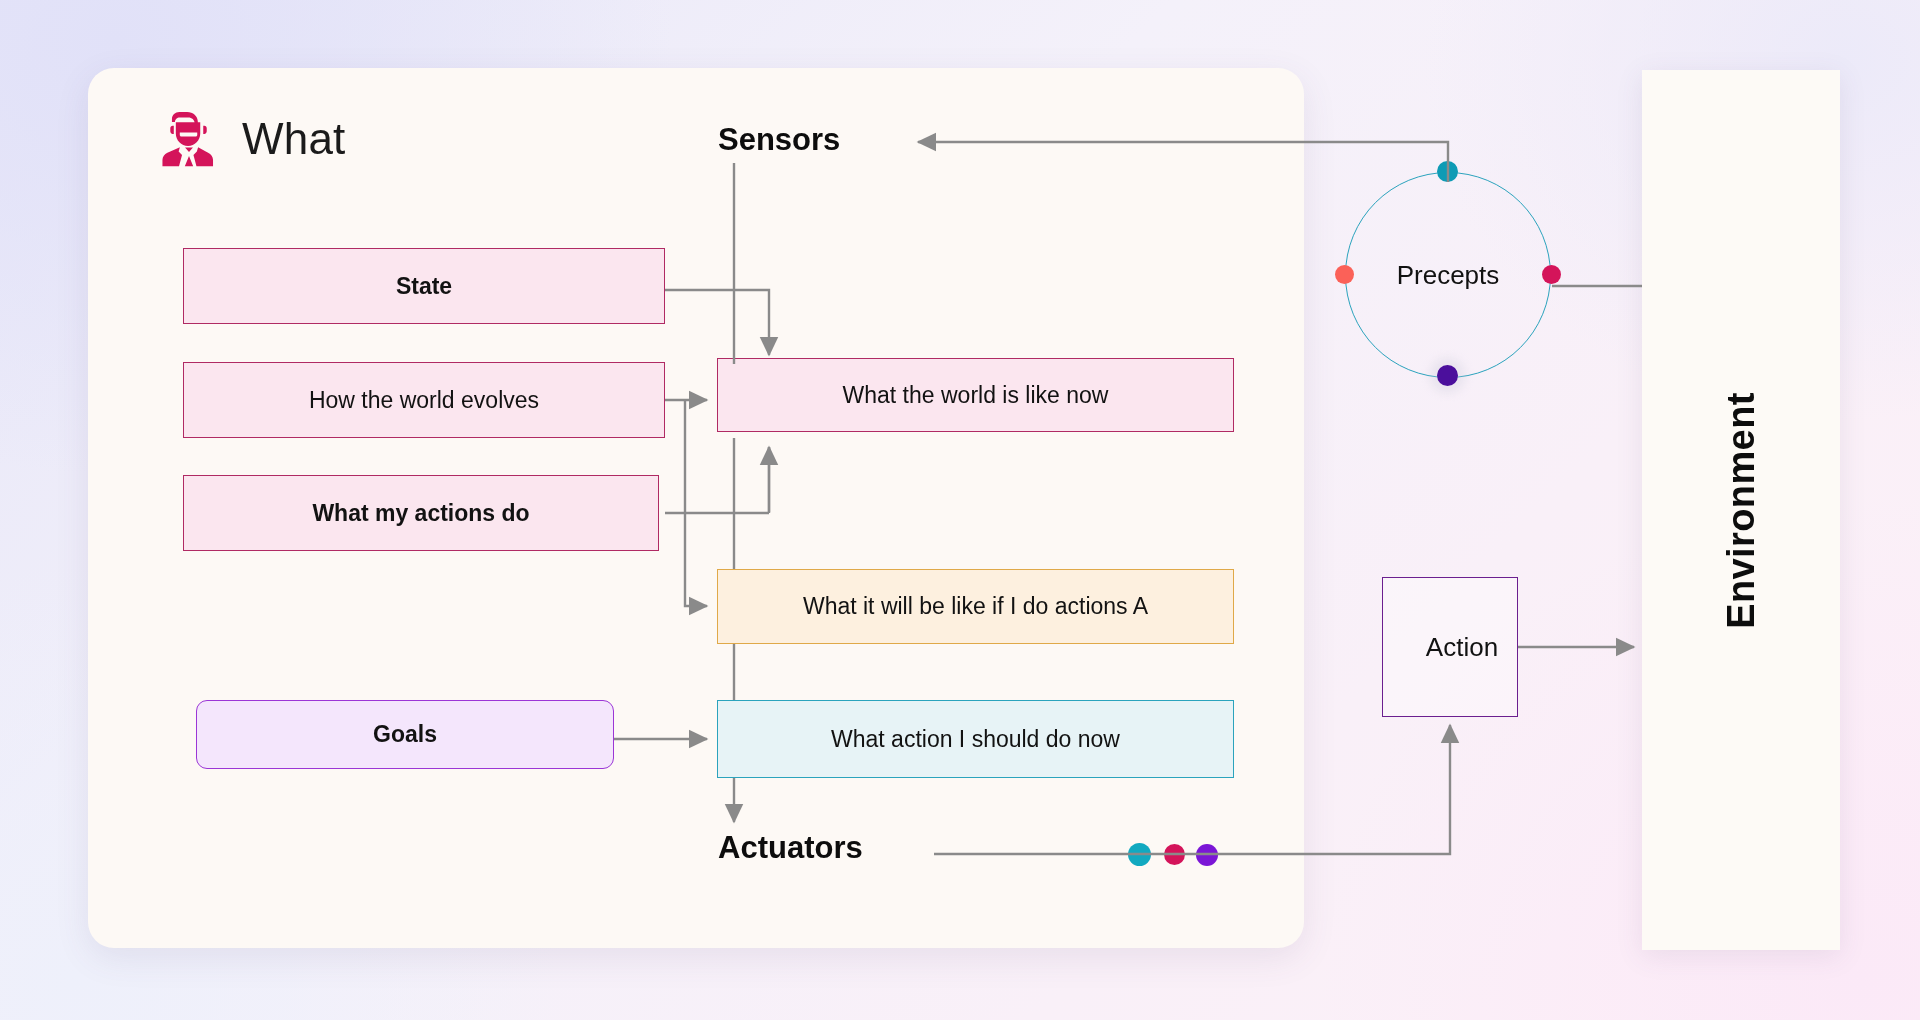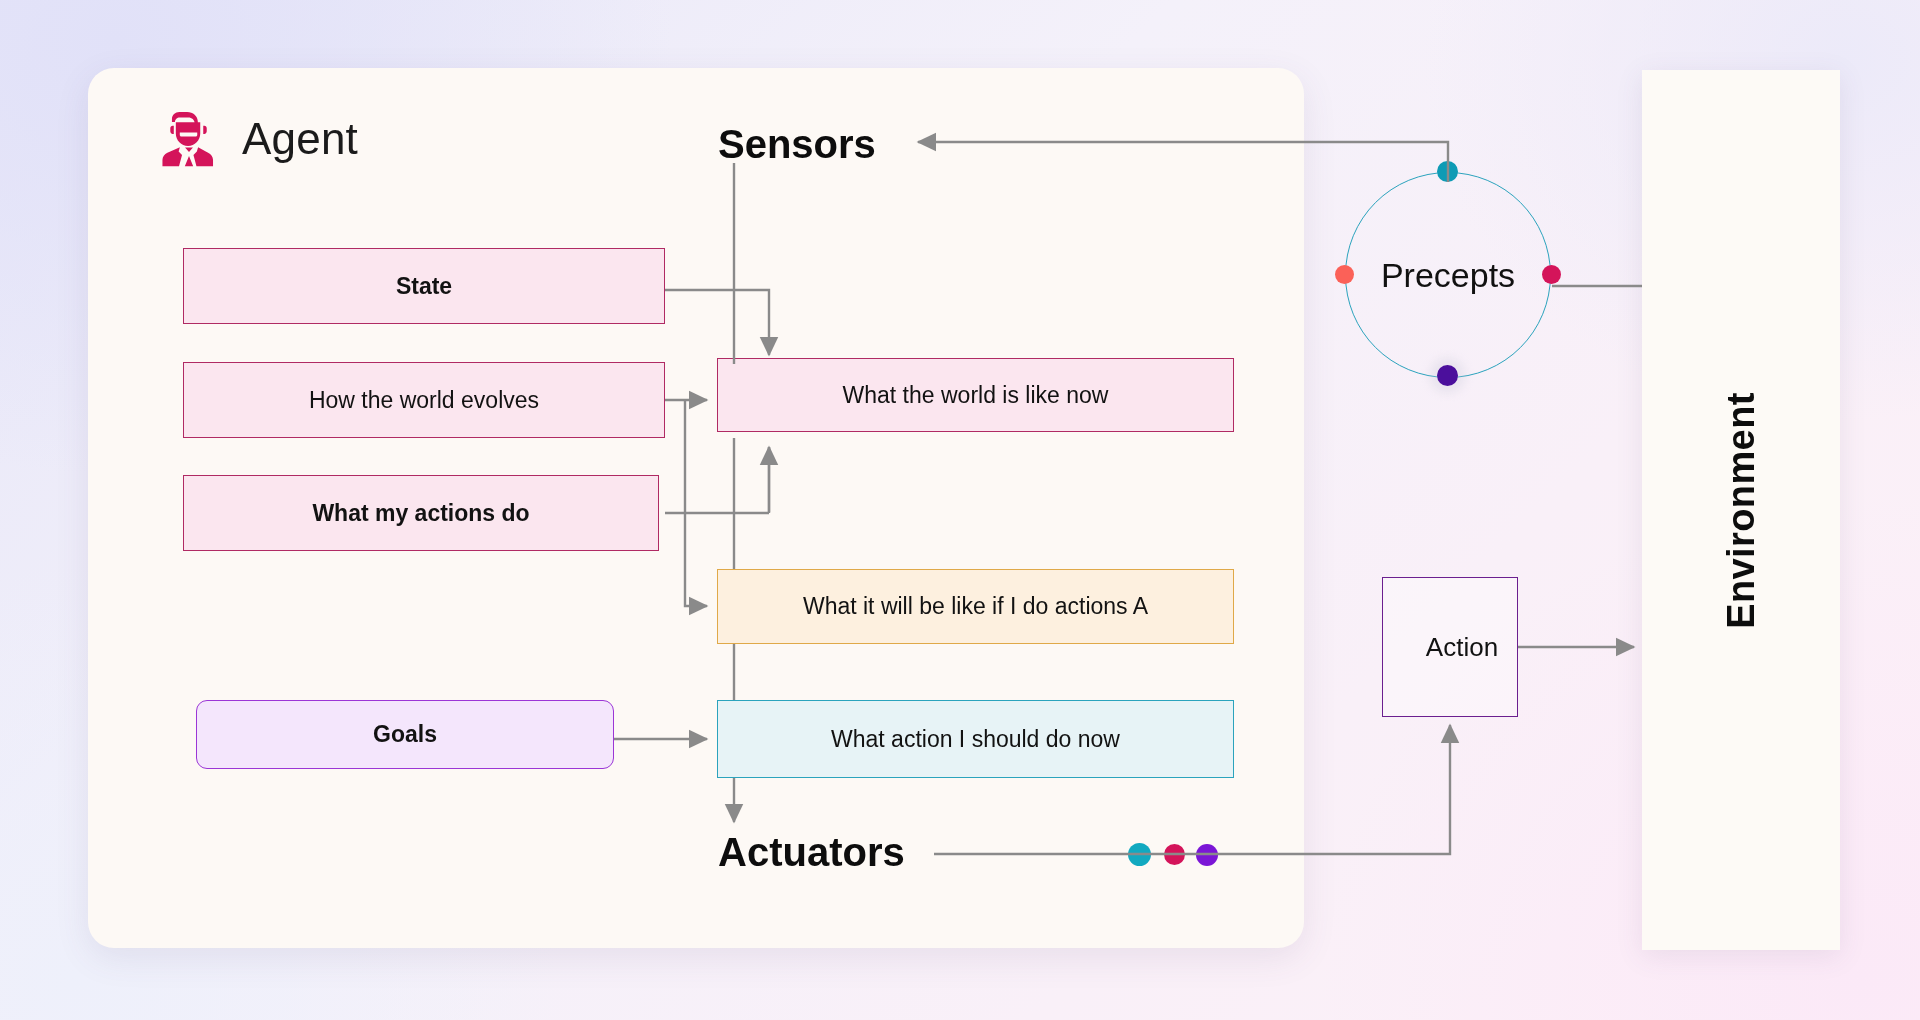--- a/index.html
+++ b/index.html
@@ -65,21 +65,21 @@
 
   .pink  { background: #fbe6ef; border: 1.6px solid #b02a63; }
   .orange{ background: #fdf0df; border: 1.6px solid #e0a948; }
   .cyan  { background: #e7f3f6; border: 1.6px solid #2ba3bd; }
   .purple{ background: #f4e6fc; border: 1.8px solid #9b36d6; border-radius: 11px; }
   .plain { background: rgba(255,255,255,0.34); border: 1.8px solid #6b1f8f; }
 
   
   .heading {
     position: absolute;
-    font-size: 40px;
+    font-size: 31px;
     font-weight: 700;
     color: #0d0d0d;
     white-space: nowrap;
   }
 
   
   #environment-panel {
     position: absolute;
     left: 1642px; top: 70px;
     width: 198px; height: 880px;
@@ -101,21 +101,21 @@
   
   #precepts-group { position: absolute; left: 1345px; top: 172px; width: 206px; height: 206px; }
   #precepts-circle {
     position: absolute; inset: 0;
     border: 1.8px solid #2ba3bd;
     border-radius: 50%;
   }
   #precepts-label {
     position: absolute; inset: 0;
     display: flex; align-items: center; justify-content: center;
-    font-size: 34px; color: #111;
+    font-size: 26px; color: #111;
   }
   .pdot { position: absolute; border-radius: 50%; }
   #pdot-top    { width: 21px; height: 21px; background: #0e9bb5; left: 92px;  top: -11px; }
   #pdot-left   { width: 19px; height: 19px; background: #fb6158; left: -10px; top: 93px; }
   #pdot-right  { width: 19px; height: 19px; background: #d4145a; left: 197px; top: 93px; }
   #pdot-bottom { width: 21px; height: 21px; background: #4b0f9c; left: 92px;  top: 193px;
                  box-shadow: 0 0 10px 7px rgba(200,200,215,0.30); }
 
   
   .adot { position: absolute; border-radius: 50%; top: 843px; }
@@ -138,21 +138,21 @@
   </div>
 
   <div id="agent-header">
     <svg id="agent-icon" viewBox="0 0 64 64">
       <path fill="#d4145a" d="M22 4c-4.2 0-7.6 3-7.6 7.3v3.1h3.1c0-2.7 2.2-4.6 5-4.6h8.8c3.6 0 6.5 2.4 6.5 5.9v2.2h3.3v-3.9C41.1 8.2 36.2 4 30.1 4z"></path>
       <path fill="#d4145a" d="M15.1 18.2c-1.4 0-2.4 1.2-2.4 2.7v3.2c0 1.5 1 2.7 2.4 2.7h1.2v-8.6zM47.9 18.2h-1.2v8.6h1.2c1.4 0 2.4-1.2 2.4-2.7v-3.2c0-1.5-1-2.7-2.4-2.7z"></path>
       <path fill="#d4145a" d="M18.4 14.8v11.5c0 7.1 5.6 12.9 12.6 12.9s12.6-5.8 12.6-12.9V14.8zm4.1 10.6h18v2.4c0 .9-.7 1.6-1.6 1.6H24.1c-.9 0-1.6-.7-1.6-1.6z"></path>
       <path fill="#d4145a" d="M22.6 40.5 9.7 46.1C6.6 47.4 4.6 50.4 4.6 53.8V60h17.1l3.1-11.5-3.5-3.6zM41.4 40.5l-1.3 4.4-3.5 3.6L39.7 60h17.1v-6.2c0-3.4-2-6.4-5.1-7.7z"></path>
       <path fill="#d4145a" d="m32 45.3-4.1-4.4h8.2zM32 49.6l-4.3 10.4h8.6z"></path>
     </svg>
-    <div id="agent-title">Agent</div>
+    <div id="agent-title">What</div>
   </div>
 
   <div class="heading" style="left:718px; top:122px;">Sensors</div>
   <div class="heading" style="left:718px; top:830px;">Actuators</div>
 
   <div class="node pink bold" style="left:183px; top:248px; width:482px; height:76px;">State</div>
 
   <div class="node pink" style="left:183px; top:362px; width:482px; height:76px;">How the world evolves</div>
 
   <div class="node pink bold" style="left:183px; top:475px; width:476px; height:76px;">What my actions do</div>

